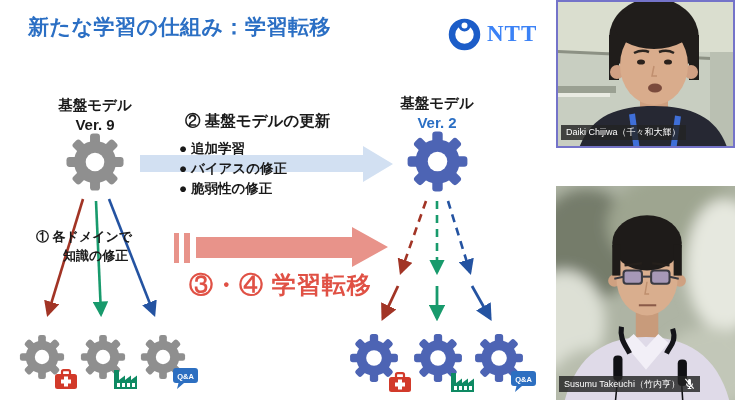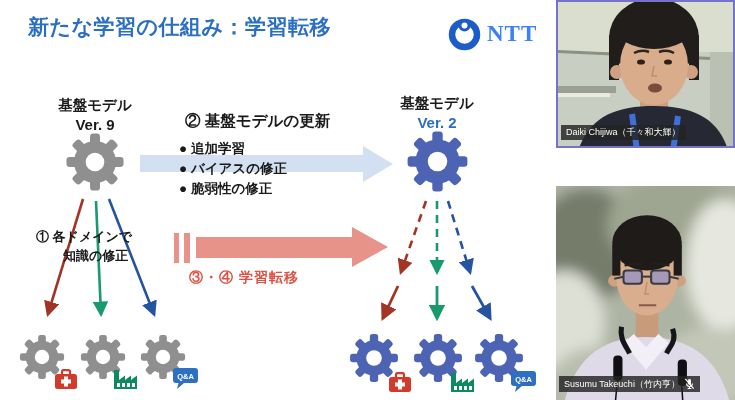--- a/index.html
+++ b/index.html
@@ -26,21 +26,21 @@
   .gear-v1 { left:64px; top:131px; width:62px; height:62px; }
   .gear-v2 { left:405px; top:129px; width:65px; height:65px; }
 
   .update-heading { position:absolute; left:185px; top:111px; font-size:15.5px;
                     font-weight:bold; color:#1a1a1a; z-index:2; }
   .update-bullets { position:absolute; left:179px; top:139px; font-size:13.5px;
                     font-weight:bold; color:#1a1a1a; line-height:20px; z-index:2; }
   .domain-note { position:absolute; left:36px; top:227px; font-size:13px; font-weight:bold;
                  color:#1a1a1a; line-height:19px; z-index:2; }
   .domain-note .l2 { padding-left:27px; }
-  .transfer-label { position:absolute; left:189px; top:269px; font-size:14px; font-weight:bold;
+  .transfer-label { position:absolute; left:189px; top:269px; font-size:24px; font-weight:bold;
                     color:#E05145; letter-spacing:1px; z-index:2; }
 
   .domain-gear { position:absolute; z-index:1; }
   .dg-l1 { left:18px;  top:333px; width:48px; height:48px; }
   .dg-l2 { left:79px;  top:333px; width:48px; height:48px; }
   .dg-l3 { left:139px; top:333px; width:48px; height:48px; }
   .dg-r1 { left:348px; top:332px; width:52px; height:52px; }
   .dg-r2 { left:412px; top:332px; width:52px; height:52px; }
   .dg-r3 { left:473px; top:332px; width:52px; height:52px; }
   .gear-box { position:absolute; inset:0; }

